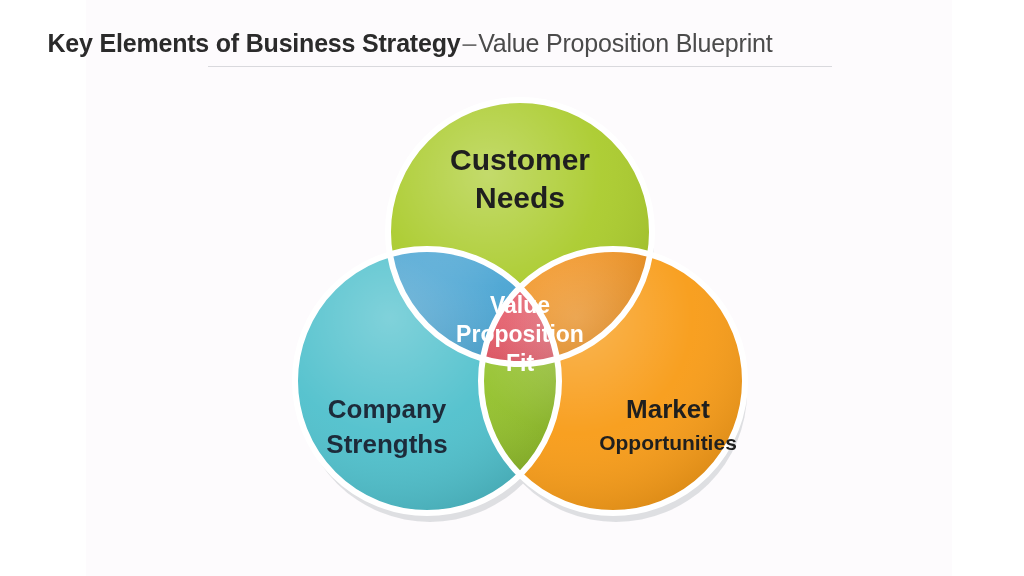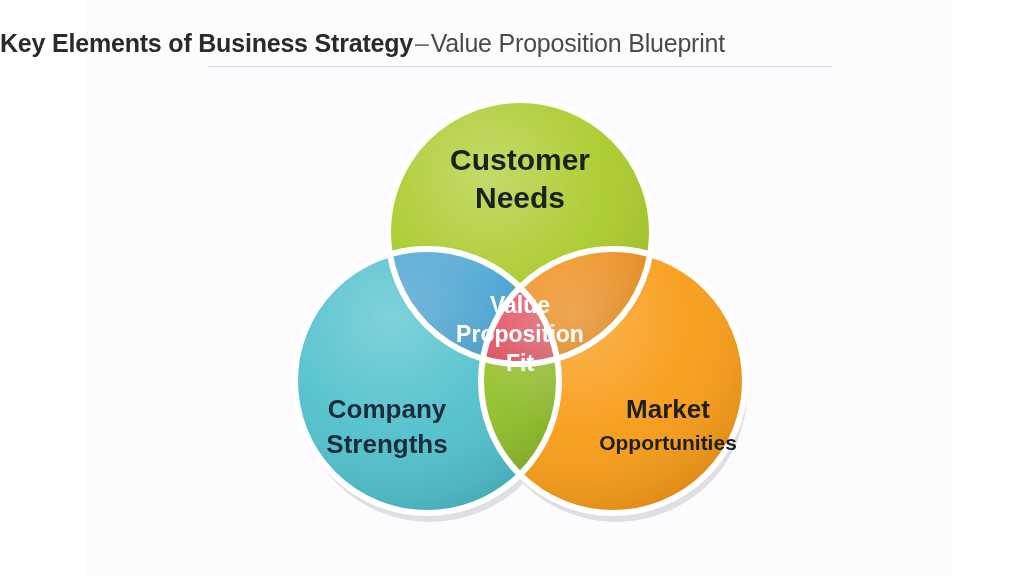--- a/index.html
+++ b/index.html
@@ -27,21 +27,21 @@
     top: 0;
     width: 866px;
     height: 576px;
     background: #fdfbfd;
   }
   .title-wrap {
     position: absolute;
     left: 0;
     top: 28px;
     width: 820px;
-    text-align: left;
+    text-align: center;
   }
   .title-line {
     display: inline-block;
     white-space: nowrap;
     font-size: 25px;
     line-height: 30px;
     letter-spacing: -0.2px;
   }
   .title-strong {
     font-weight: bold;

